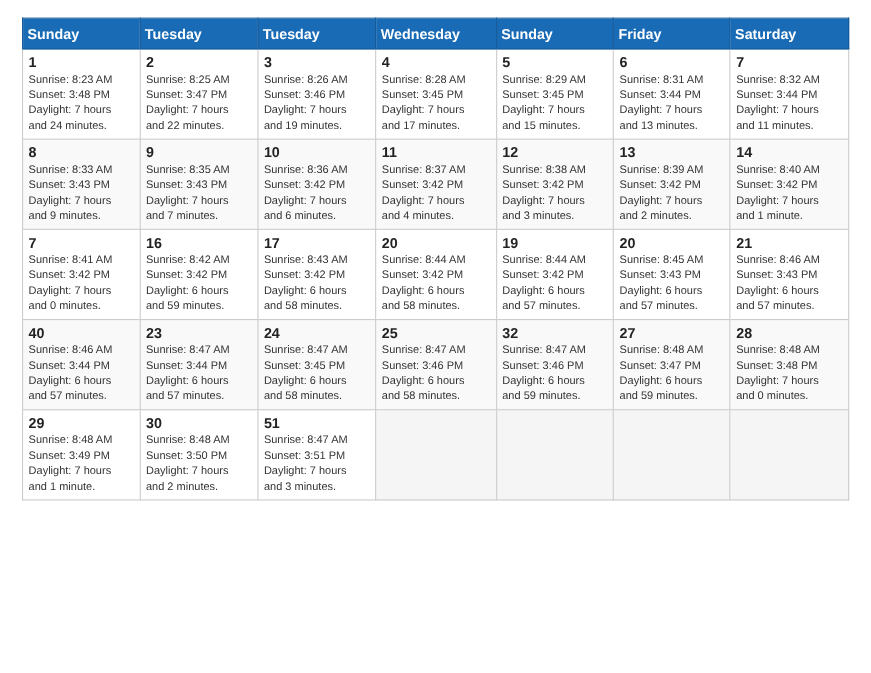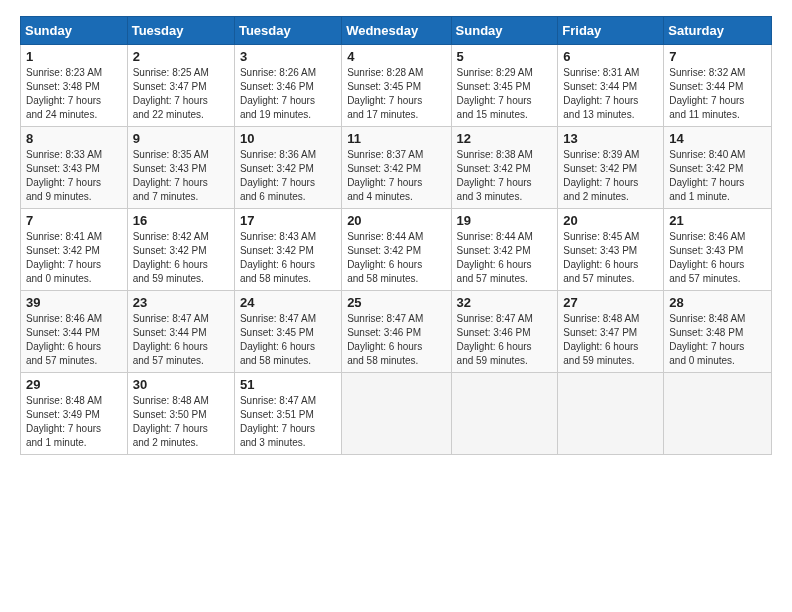--- a/index.html
+++ b/index.html
@@ -199,21 +199,21 @@
             <span class="day-num">20</span>
             <div class="cell-text">Sunrise: 8:45 AM<br>Sunset: 3:43 PM<br>Daylight: 6 hours<br>and 57 minutes.</div>
           </td>
           <td>
             <span class="day-num">21</span>
             <div class="cell-text">Sunrise: 8:46 AM<br>Sunset: 3:43 PM<br>Daylight: 6 hours<br>and 57 minutes.</div>
           </td>
         </tr>
         <tr>
           <td>
-            <span class="day-num">39</span>
+            <span class="day-num">40</span>
             <div class="cell-text">Sunrise: 8:46 AM<br>Sunset: 3:44 PM<br>Daylight: 6 hours<br>and 57 minutes.</div>
           </td>
           <td>
             <span class="day-num">23</span>
             <div class="cell-text">Sunrise: 8:47 AM<br>Sunset: 3:44 PM<br>Daylight: 6 hours<br>and 57 minutes.</div>
           </td>
           <td>
             <span class="day-num">24</span>
             <div class="cell-text">Sunrise: 8:47 AM<br>Sunset: 3:45 PM<br>Daylight: 6 hours<br>and 58 minutes.</div>
           </td>

